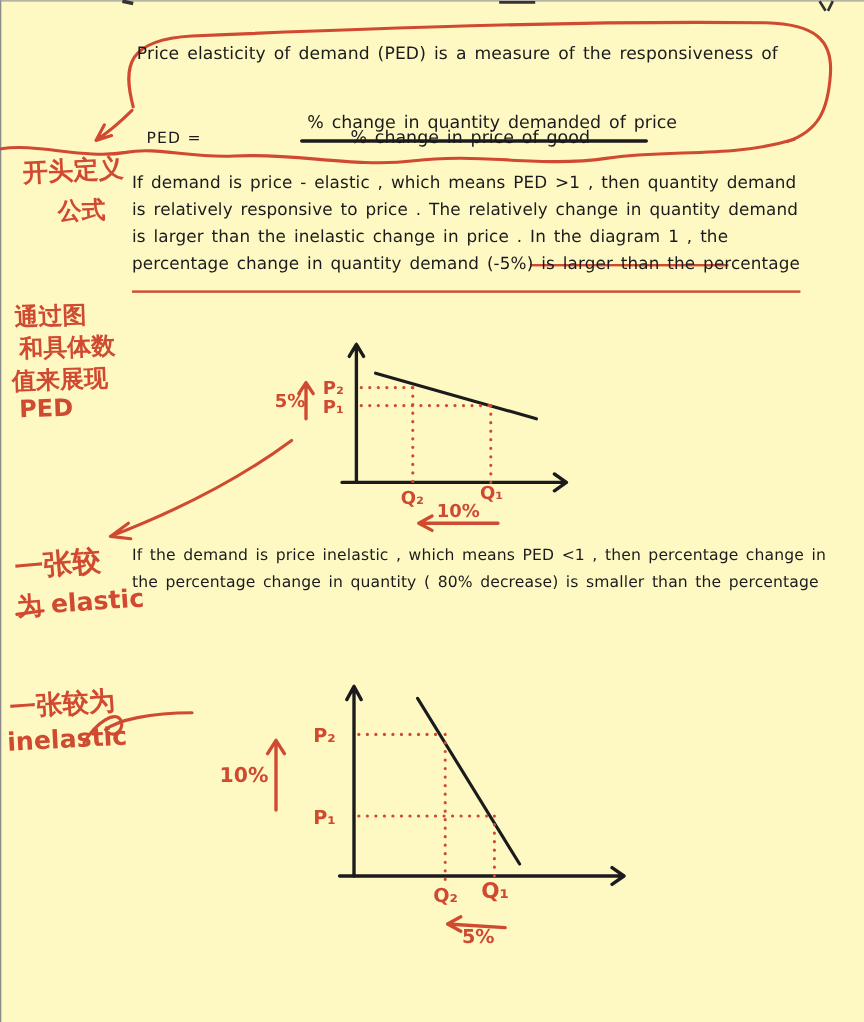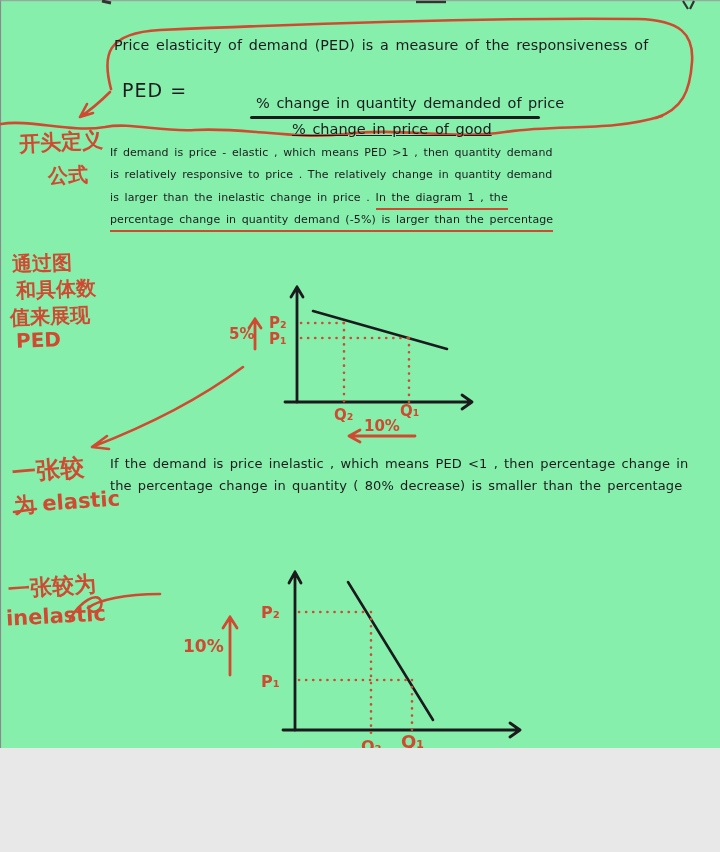--- a/index.html
+++ b/index.html
@@ -1,22 +1,22 @@
 <!DOCTYPE html>
 <html><head>
 <meta charset="utf-8">
 <style>
   html,body{margin:0;padding:0;background:#e8e8e8;}
-  .page{position:relative;width:720px;height:748px;background:#86efac;overflow:hidden;
+  .page{position:relative;width:720px;height:852px;background:#fef9c3;overflow:hidden;
         font-family:"DejaVu Sans",sans-serif;color:#1b1b1d;}
   .abs{position:absolute;white-space:nowrap;}
   .red{color:#d04a31;}
-  .para{font-size:11px;line-height:22.4px;word-spacing:2px;letter-spacing:.1px;}
+  .para{font-size:14px;line-height:22.4px;word-spacing:2px;letter-spacing:.1px;}
   .para div{white-space:nowrap;}
-  .redline{border-bottom:2px solid #d04a31;padding-bottom:4px;}
+  .redline{border-bottom:2px solid #d04a31;padding-bottom:14px;}
   .note{font-weight:bold;}
   svg{position:absolute;left:0;top:0;overflow:visible;}
   .overlay{pointer-events:none;}
   .fracbar{position:absolute;background:#1b1b1d;height:2.5px;border-radius:2px;}
 </style>
 </head>
 <body>
 
 <div class="page">
 
@@ -36,24 +36,24 @@
       <path d="M 243,367 C 212,390 162,420 92,447 M 92,447 L 107,436 M 92,447 L 109,449"></path>
       <path d="M 70,619 C 80,602 97,591 101,601 C 104,610 92,616 88,608 C 98,600 125,594 160,594"></path>
       <path d="M 14,512 l 22,-3"></path>
     </g>
   </svg>
 
   <div class="abs para" style="left:114px;top:33px;line-height:25px;font-size:14.3px;">
     <div>Price elasticity of demand (PED) is a measure of the responsiveness of</div>
   </div>
 
-  <div class="abs" style="left:122px;top:79px;font-size:19px;letter-spacing:1px;">PED =</div>
+  <div class="abs" style="left:122px;top:108px;font-size:13px;letter-spacing:1px;">PED =</div>
   <div class="abs" style="left:256px;top:95px;font-size:14.5px;word-spacing:2px;">% change in quantity demanded of price</div>
   <div class="fracbar" style="left:250px;top:116px;width:290px;"></div>
-  <div class="abs" style="left:292px;top:121px;font-size:14.5px;word-spacing:2px;text-decoration:underline;">% change in price of good</div>
+  <div class="abs" style="left:292px;top:107px;font-size:14.5px;word-spacing:2px;">% change in price of good</div>
 
   <div class="abs red note" style="left:19px;top:128px;font-size:21px;transform:rotate(-3deg);">开头定义</div>
   <div class="abs red note" style="left:48px;top:162px;font-size:20px;transform:rotate(-2deg);">公式</div>
 
   <div class="abs red note" style="left:12px;top:250px;font-size:20px;transform:rotate(-2deg);">通过图</div>
   <div class="abs red note" style="left:16px;top:276px;font-size:20px;transform:rotate(-2deg);">和具体数</div>
   <div class="abs red note" style="left:10px;top:303px;font-size:20px;transform:rotate(-2deg);">值来展现</div>
   <div class="abs red note" style="left:16px;top:328px;font-size:20px;transform:rotate(-2deg);">PED</div>
 
   <div class="abs red note" style="left:12px;top:454px;font-size:24px;transform:rotate(-5deg);">一张较</div>

